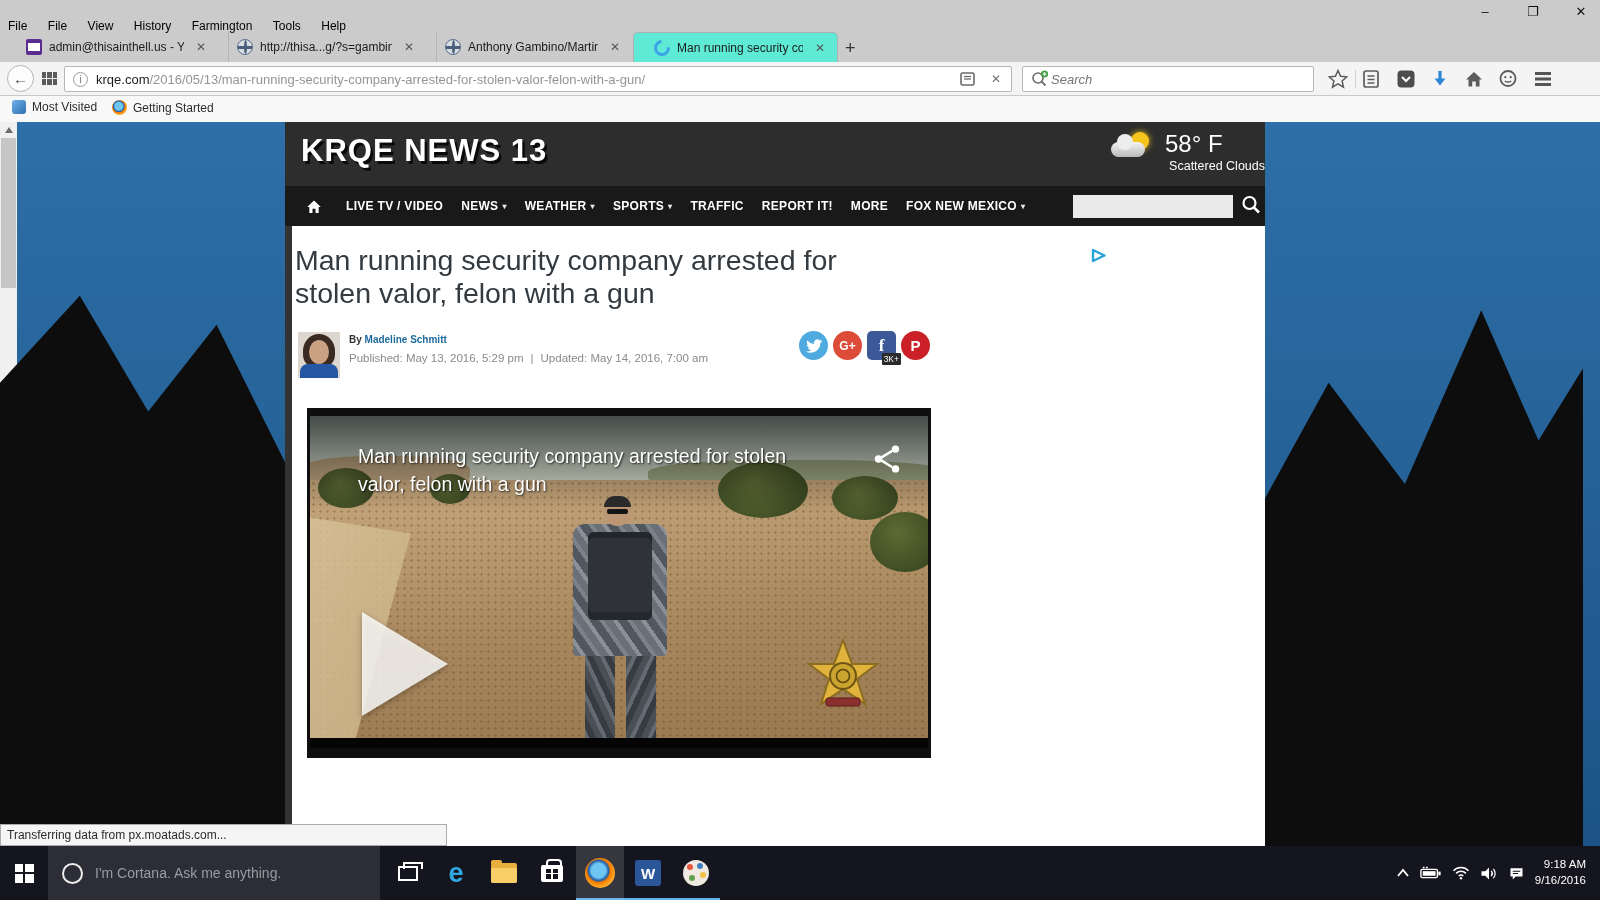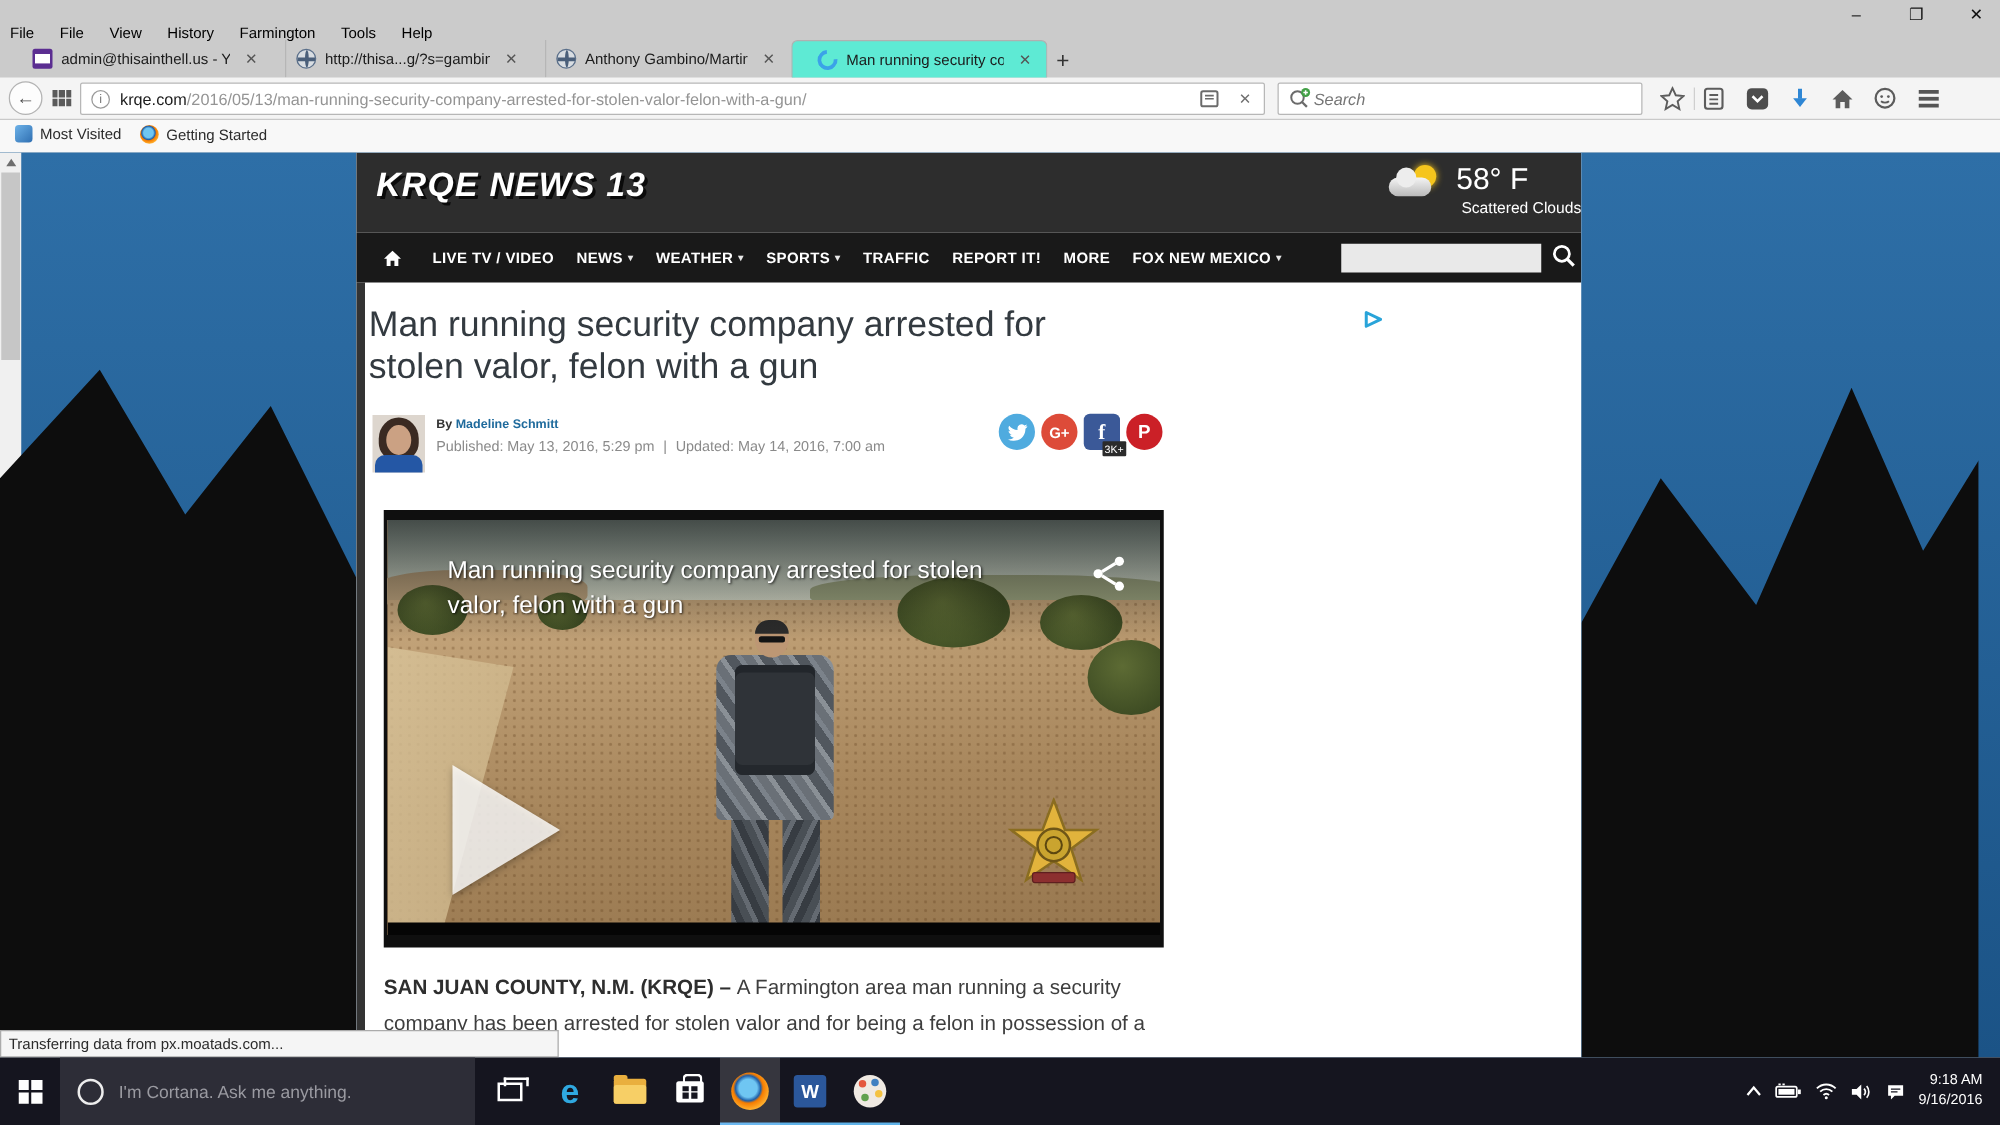--- a/index.html
+++ b/index.html
@@ -64,21 +64,21 @@
   .sb-arrow { position:absolute; left:0; width:17px; height:16px; display:flex; align-items:center; justify-content:center; }
   .sb-arrow .tri-up { width:0; height:0; border-left:4px solid transparent; border-right:4px solid transparent; border-bottom:6px solid #6d6d6d; }
   .sb-arrow .tri-dn { width:0; height:0; border-left:4px solid transparent; border-right:4px solid transparent; border-top:6px solid #6d6d6d; }
   #sbthumb { position:absolute; left:1px; top:16px; width:15px; height:150px; background:#c6c6c6; }
 
   
   #content { position:absolute; left:285px; top:0; width:980px; height:724px; background:#fff; overflow:hidden; }
   #edgeStrip { position:absolute; left:0; top:104px; bottom:0; width:7px; background:#333; }
 
   #siteHeader { position:absolute; left:0; top:0; width:980px; height:64px; background:#2d2d2d; }
-  #logo { position:absolute; left:16px; top:11px; font-size:27px; font-weight:900; font-style:italic; color:#fff; letter-spacing:1px; text-shadow:2.5px 2.5px 0 #0a0a0a; }
+  #logo { position:absolute; left:16px; top:11px; font-size:31px; font-weight:900; color:#fff; letter-spacing:1px; text-shadow:2.5px 2.5px 0 #0a0a0a; }
   #wxicon { position:absolute; left:824px; top:8px; width:50px; height:40px; }
   #wxicon .sun { position:absolute; left:22px; top:2px; width:18px; height:18px; border-radius:50%; background:#f5c51d; box-shadow:0 0 6px #f5c51d; }
   #wxicon .cloud { position:absolute; left:2px; top:12px; width:34px; height:15px; border-radius:10px; background:linear-gradient(#f4f4f4,#b9b9b9); }
   #wxicon .cloud::before { content:""; position:absolute; left:6px; top:-8px; width:16px; height:16px; border-radius:50%; background:#ededed; }
   #wxtemp { position:absolute; left:880px; top:8px; font-size:24px; color:#fff; }
   #wxdesc { position:absolute; right:0px; top:37px; font-size:12.5px; color:#fff; }
 
   #siteNav { position:absolute; left:0; top:64px; width:980px; height:40px; background:#191919; display:flex; align-items:center; }
   #homeIc { margin-left:20px; }
   .navitem { color:#fff; font-size:12px; font-weight:700; letter-spacing:.3px; padding:0 9px; display:flex; align-items:center; gap:4px; white-space:nowrap; }
@@ -434,21 +434,20 @@
           <svg id="vidBadge" width="74" height="80" viewBox="0 0 74 80">
             <polygon points="37,2 46,26 71,26 51,41 59,66 37,51 15,66 23,41 3,26 28,26" fill="#e2b33c" stroke="#8a6d20" stroke-width="2"></polygon>
             <circle cx="37" cy="38" r="13" fill="#caa42f" stroke="#6e5517" stroke-width="2"></circle>
             <circle cx="37" cy="38" r="6.5" fill="none" stroke="#5c470f" stroke-width="1.6"></circle>
             <rect x="20" y="60" width="34" height="8" rx="2" fill="#8c2f2f" stroke="#5e1f1f"></rect>
           </svg>
           <div id="vidBottom"></div>
         </div>
       </div>
 
-      <p id="bodyPara"><span class="lead">SAN JUAN COUNTY, N.M. (KRQE) – </span><span>A Farmington area man running a security company has been arrested for stolen valor and for being a felon in possession of a</span></p>
     </div>
 
     <div id="scrollbar">
       <div class="sb-arrow" style="top:0;">
           <span class="tri-up"></span>
         </div>
       <div id="sbthumb"></div>
       <div class="sb-arrow" style="bottom:0;">
           <span class="tri-dn"></span>
         </div>

